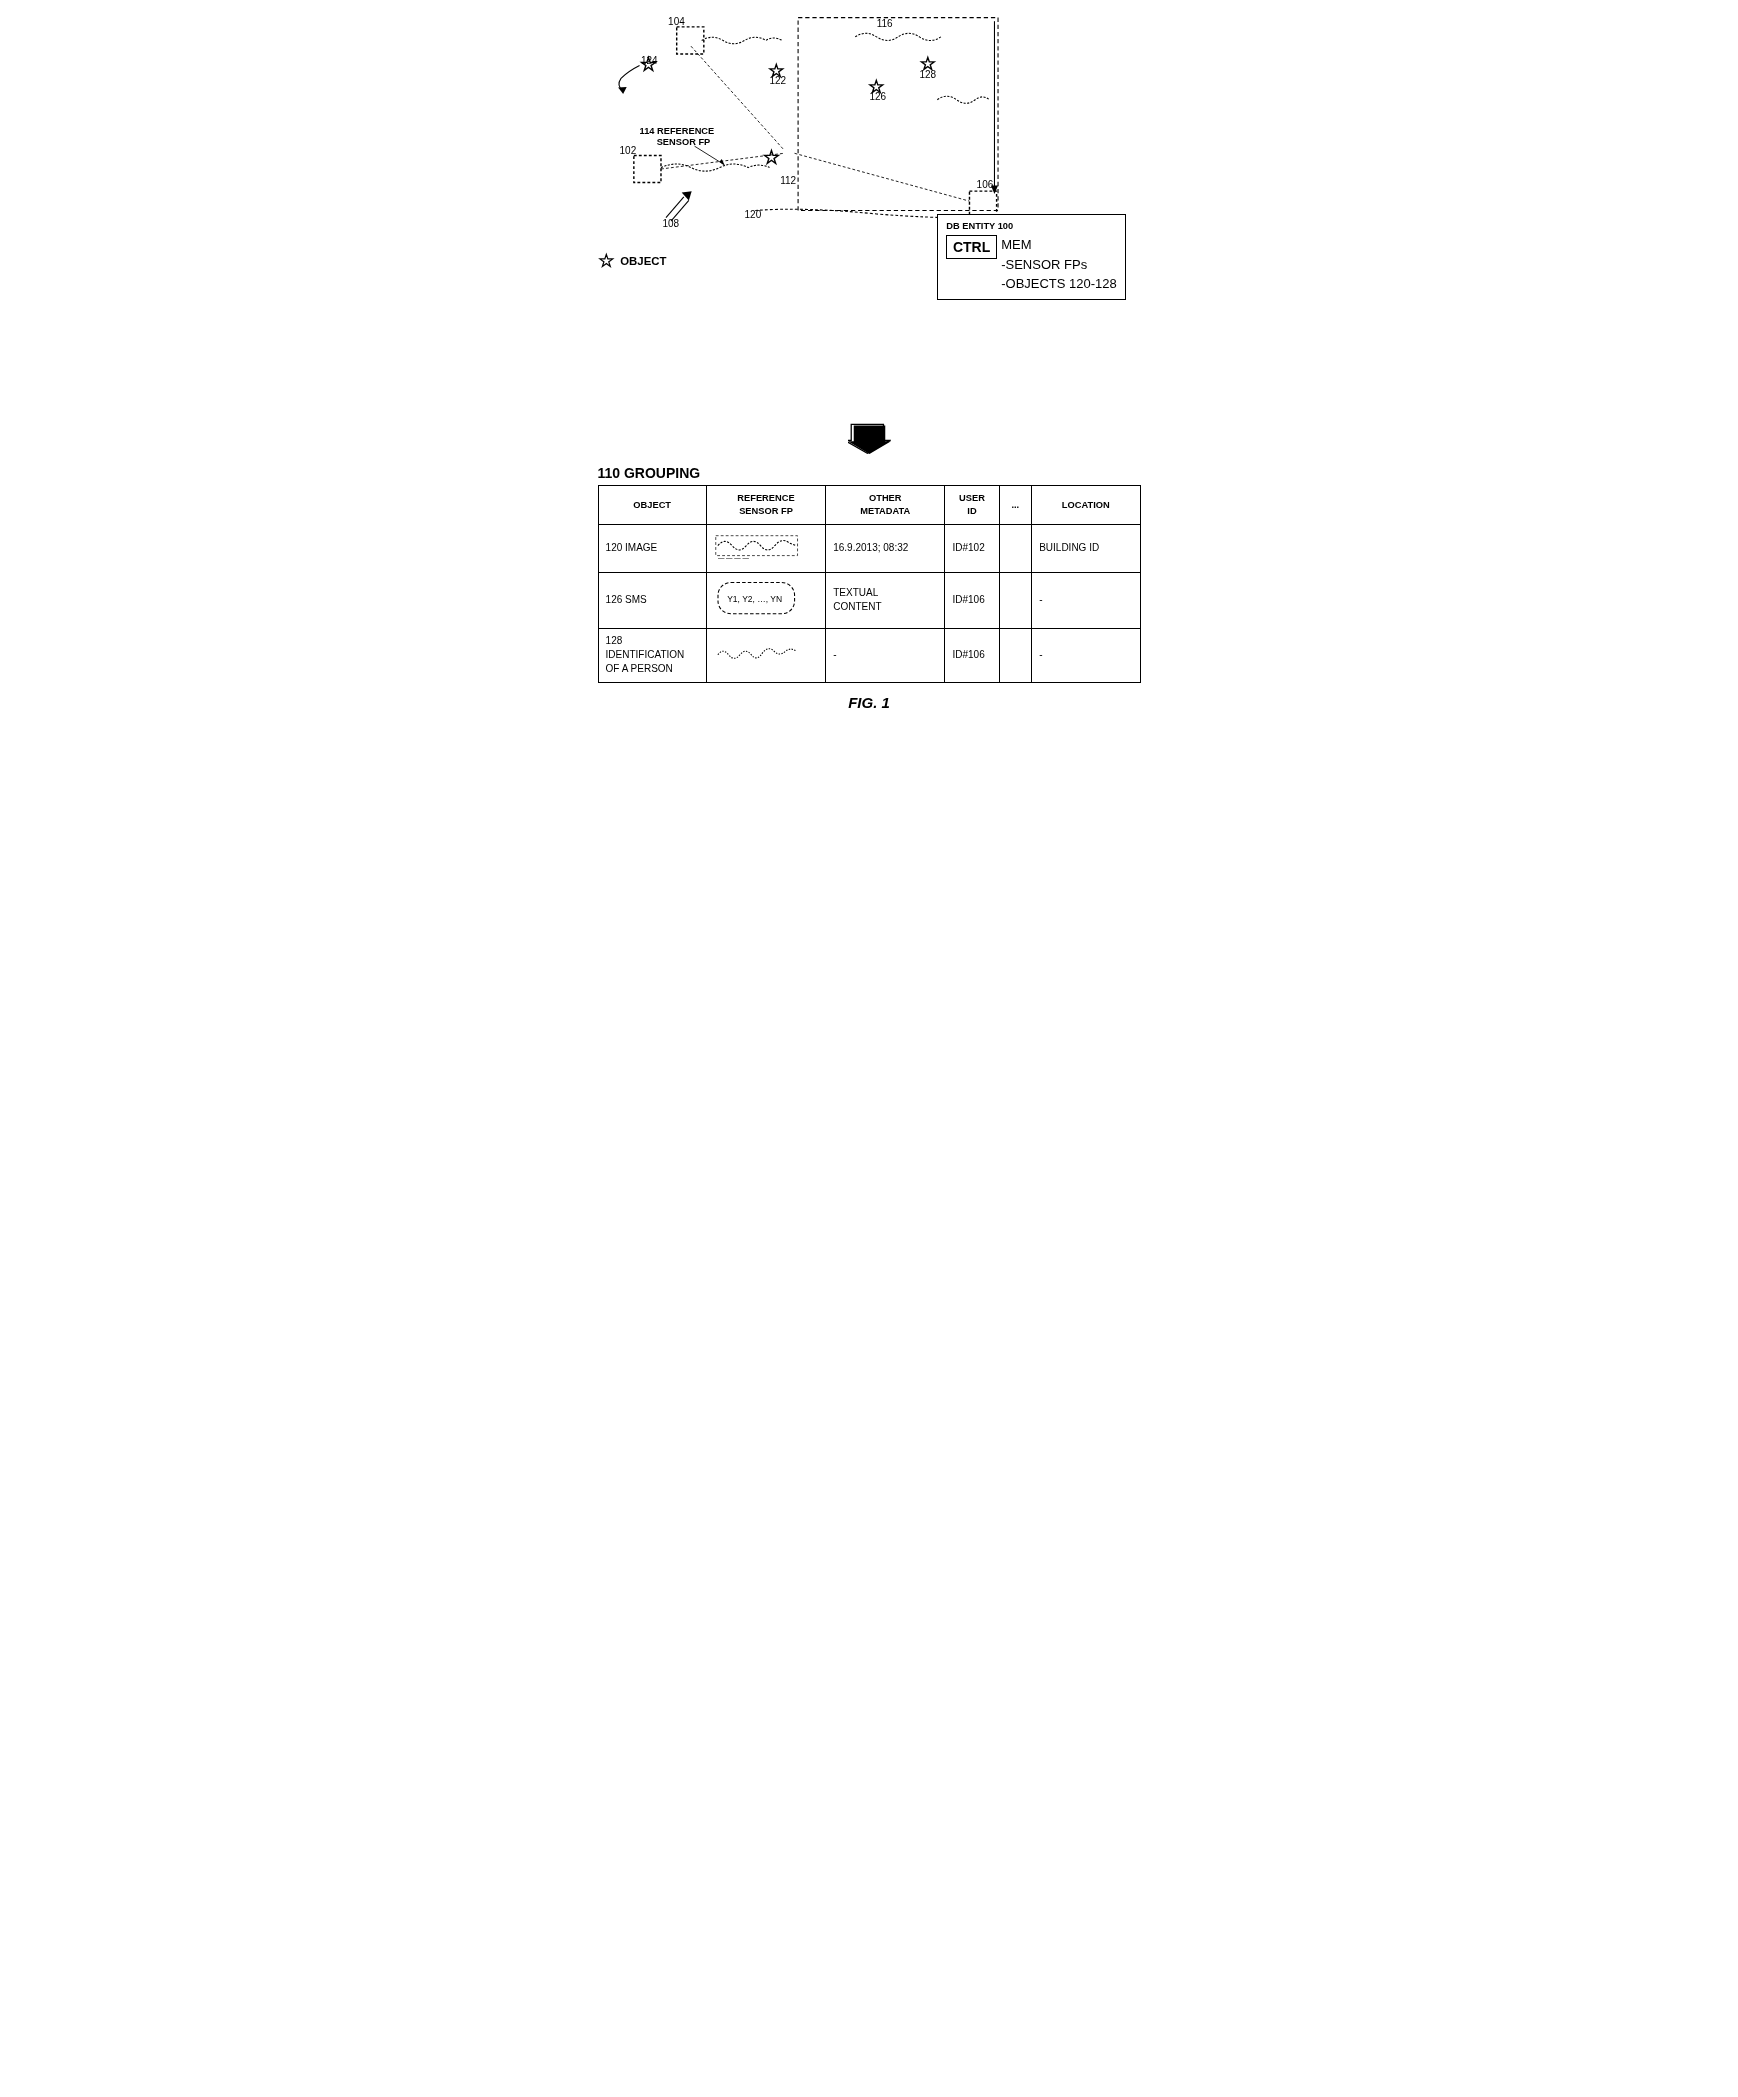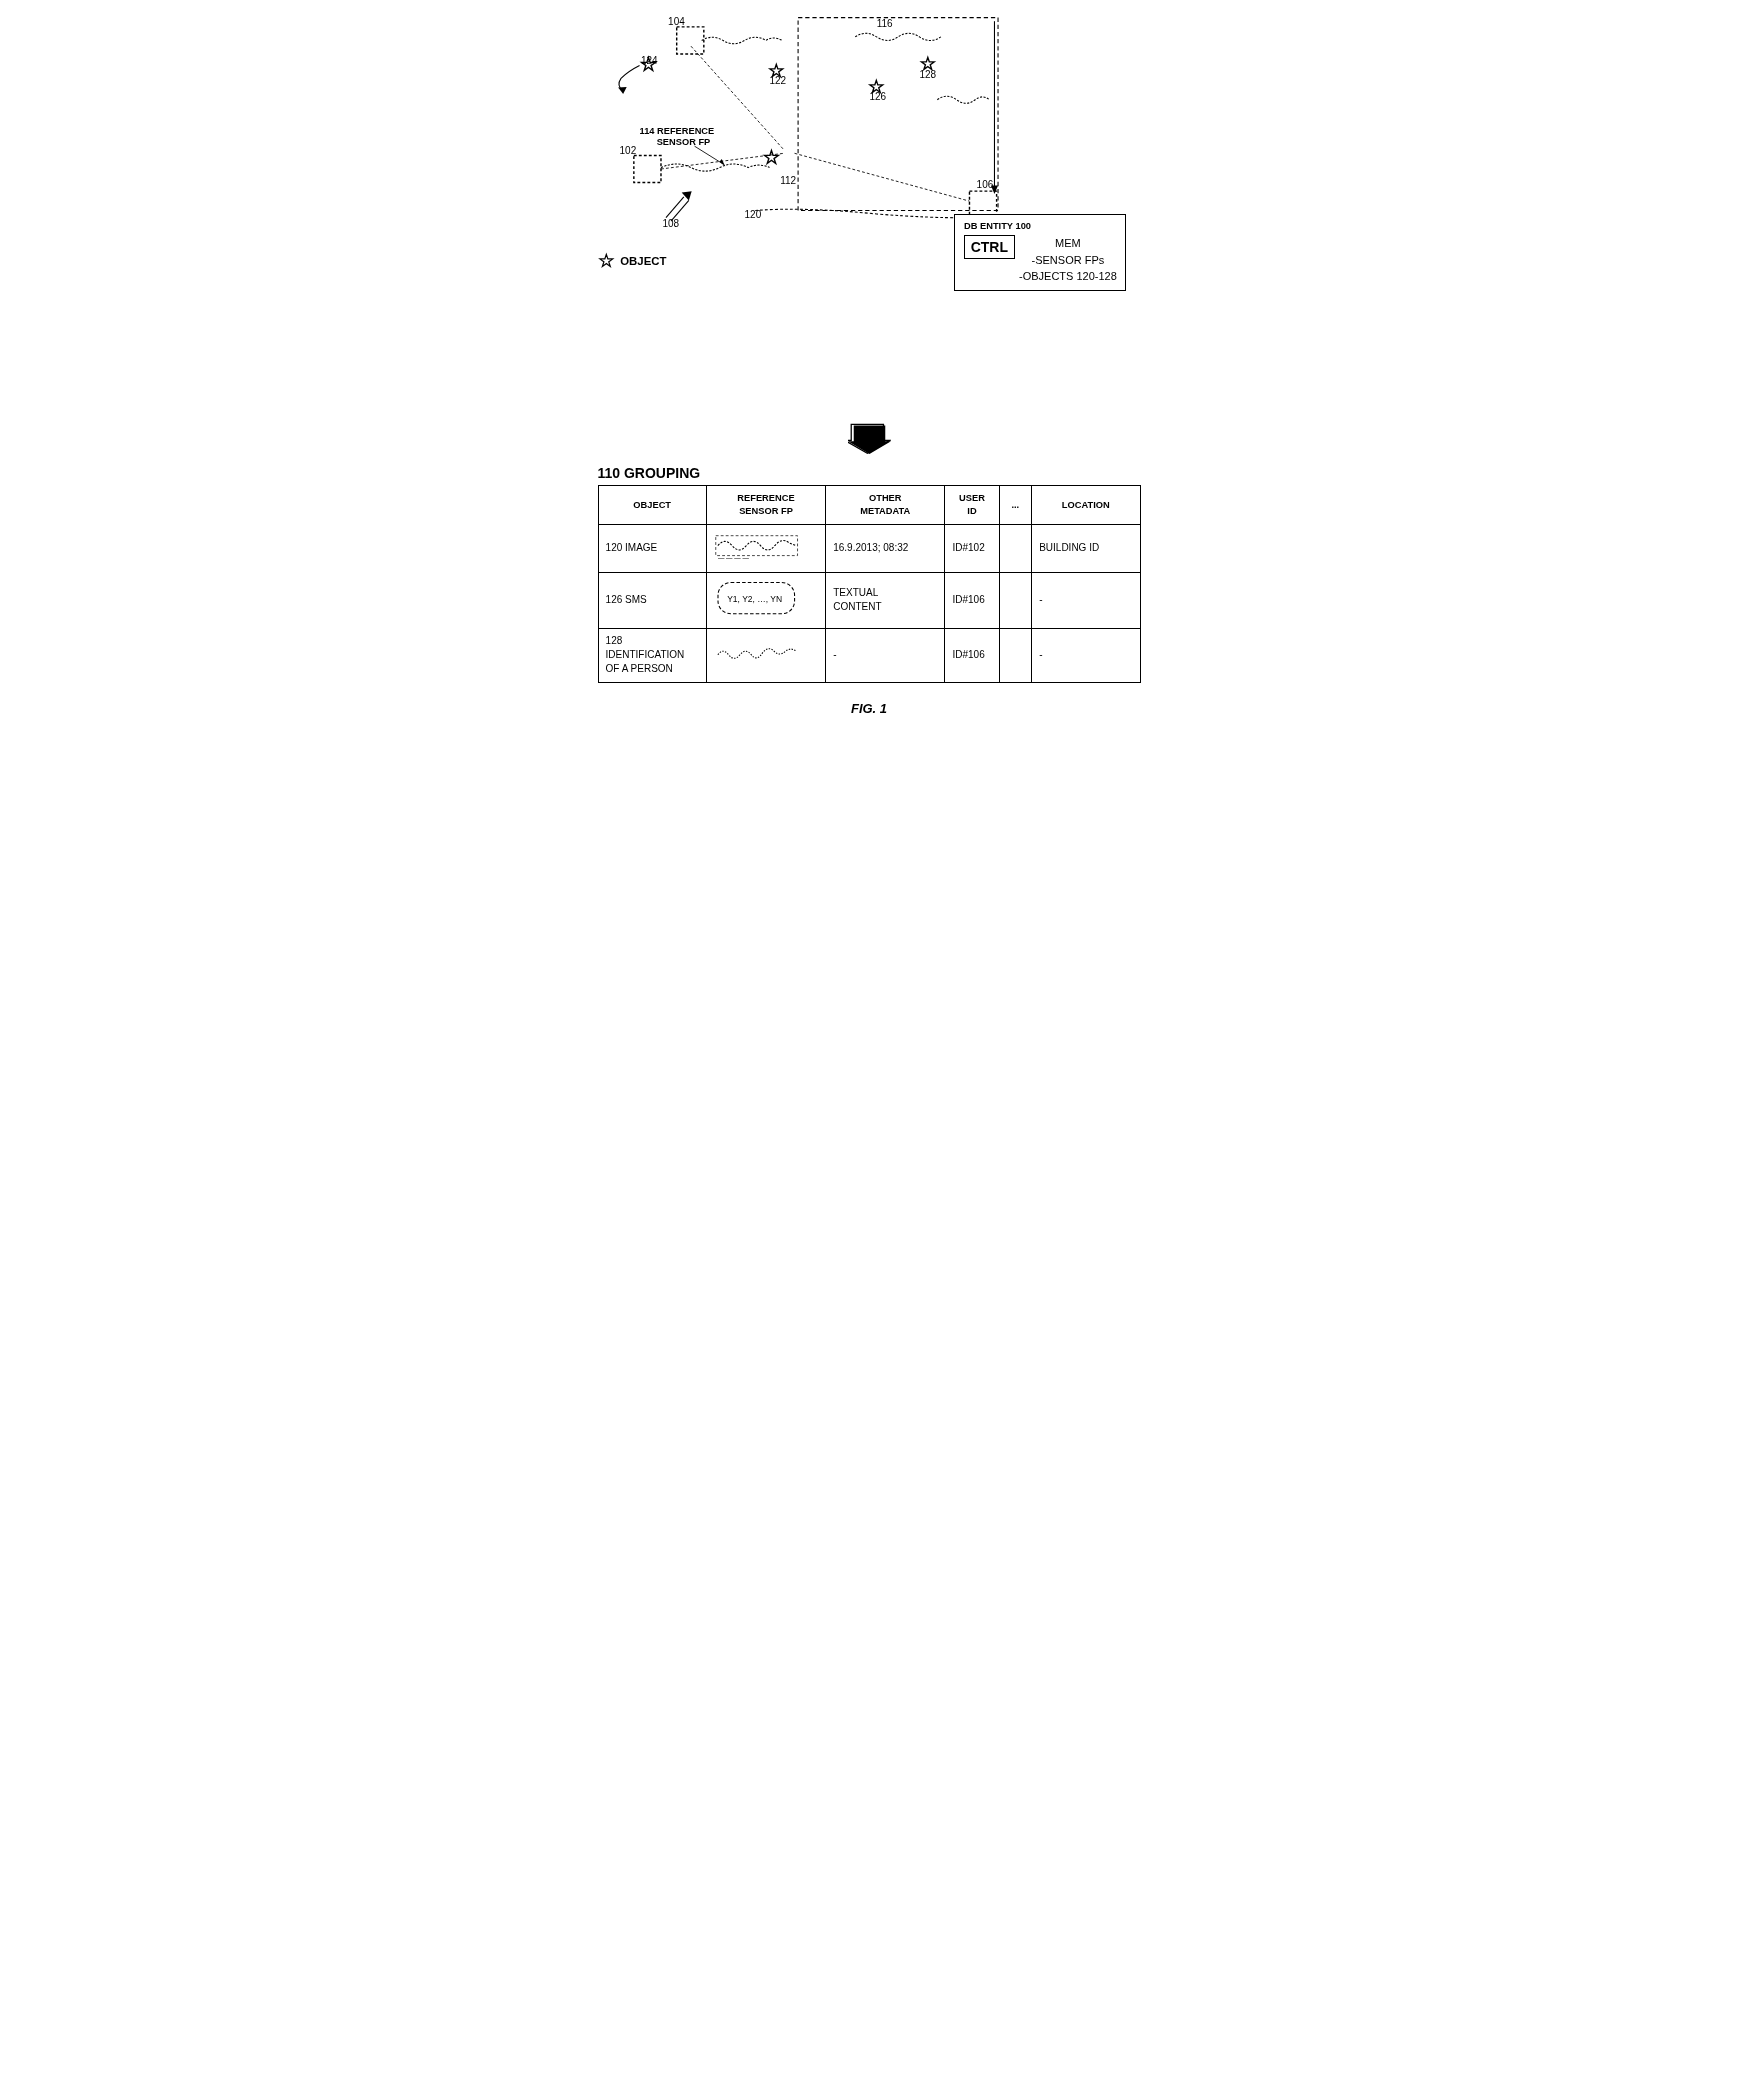--- a/index.html
+++ b/index.html
@@ -53,23 +53,23 @@
 
     .col-object { width: 20%; }
     .col-ref { width: 22%; }
     .col-other { width: 22%; }
     .col-user { width: 10%; text-align: center; }
     .col-dots { width: 6%; text-align: center; }
     .col-location { width: 20%; }
 
     .fig-label {
       text-align: center;
-      font-size: 13px;
-      font-weight: bold;
-      margin-top: 18px;
+      font-size: 15px;
+      font-weight: bold;
+      margin-top: 11px;
       font-style: italic;
     }
 
     
     .diagram-svg {
       position: absolute;
       top: 0; left: 0;
       width: 100%;
       height: 100%;
     }
@@ -94,22 +94,21 @@
       gap: 4.3px;
       align-items: flex-start;
     }
     .db-ctrl {
       border: 1.1px solid #000;
       padding: 2.9px 5.7px;
       font-weight: bold;
       font-size: 14px;
     }
     .db-mem {
-      font-size: 11px;
-      text-align: center;
+      font-size: 13px;
     }
     .db-mem div {
       line-height: 1.5;
     }
 
     
     .object-legend {
       position: absolute;
       left: 7.1px;
       top: 236px;

